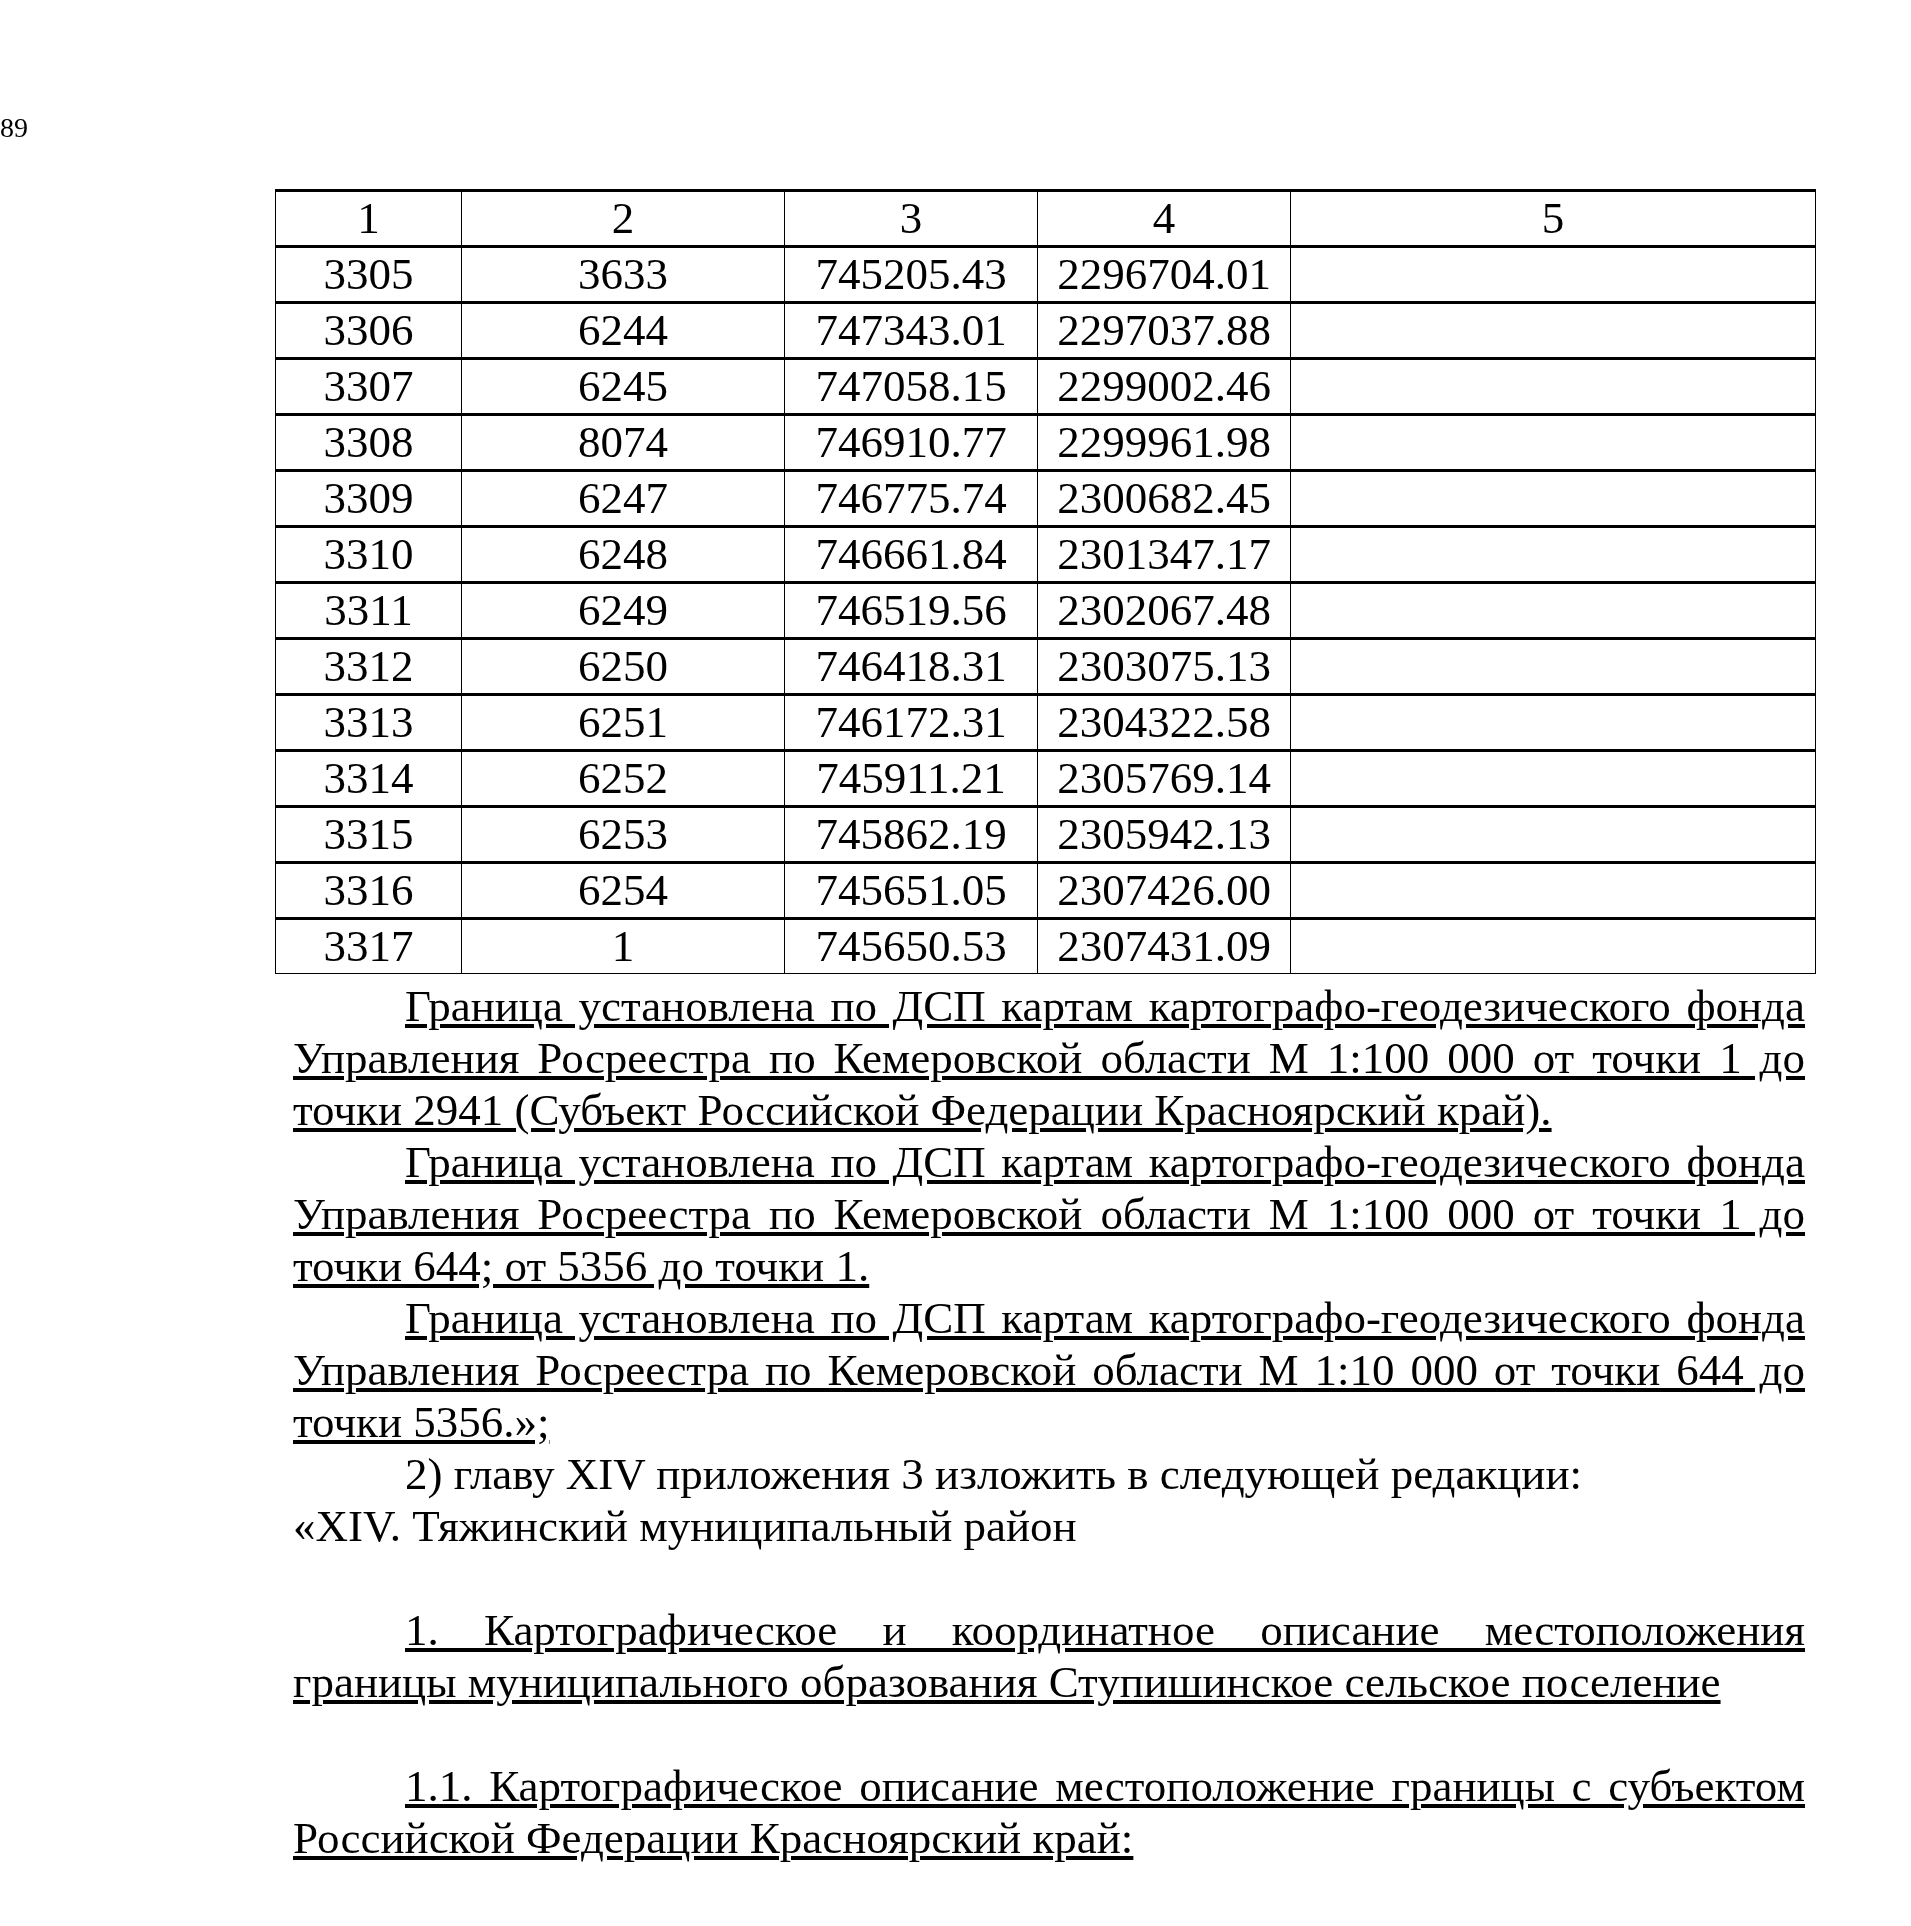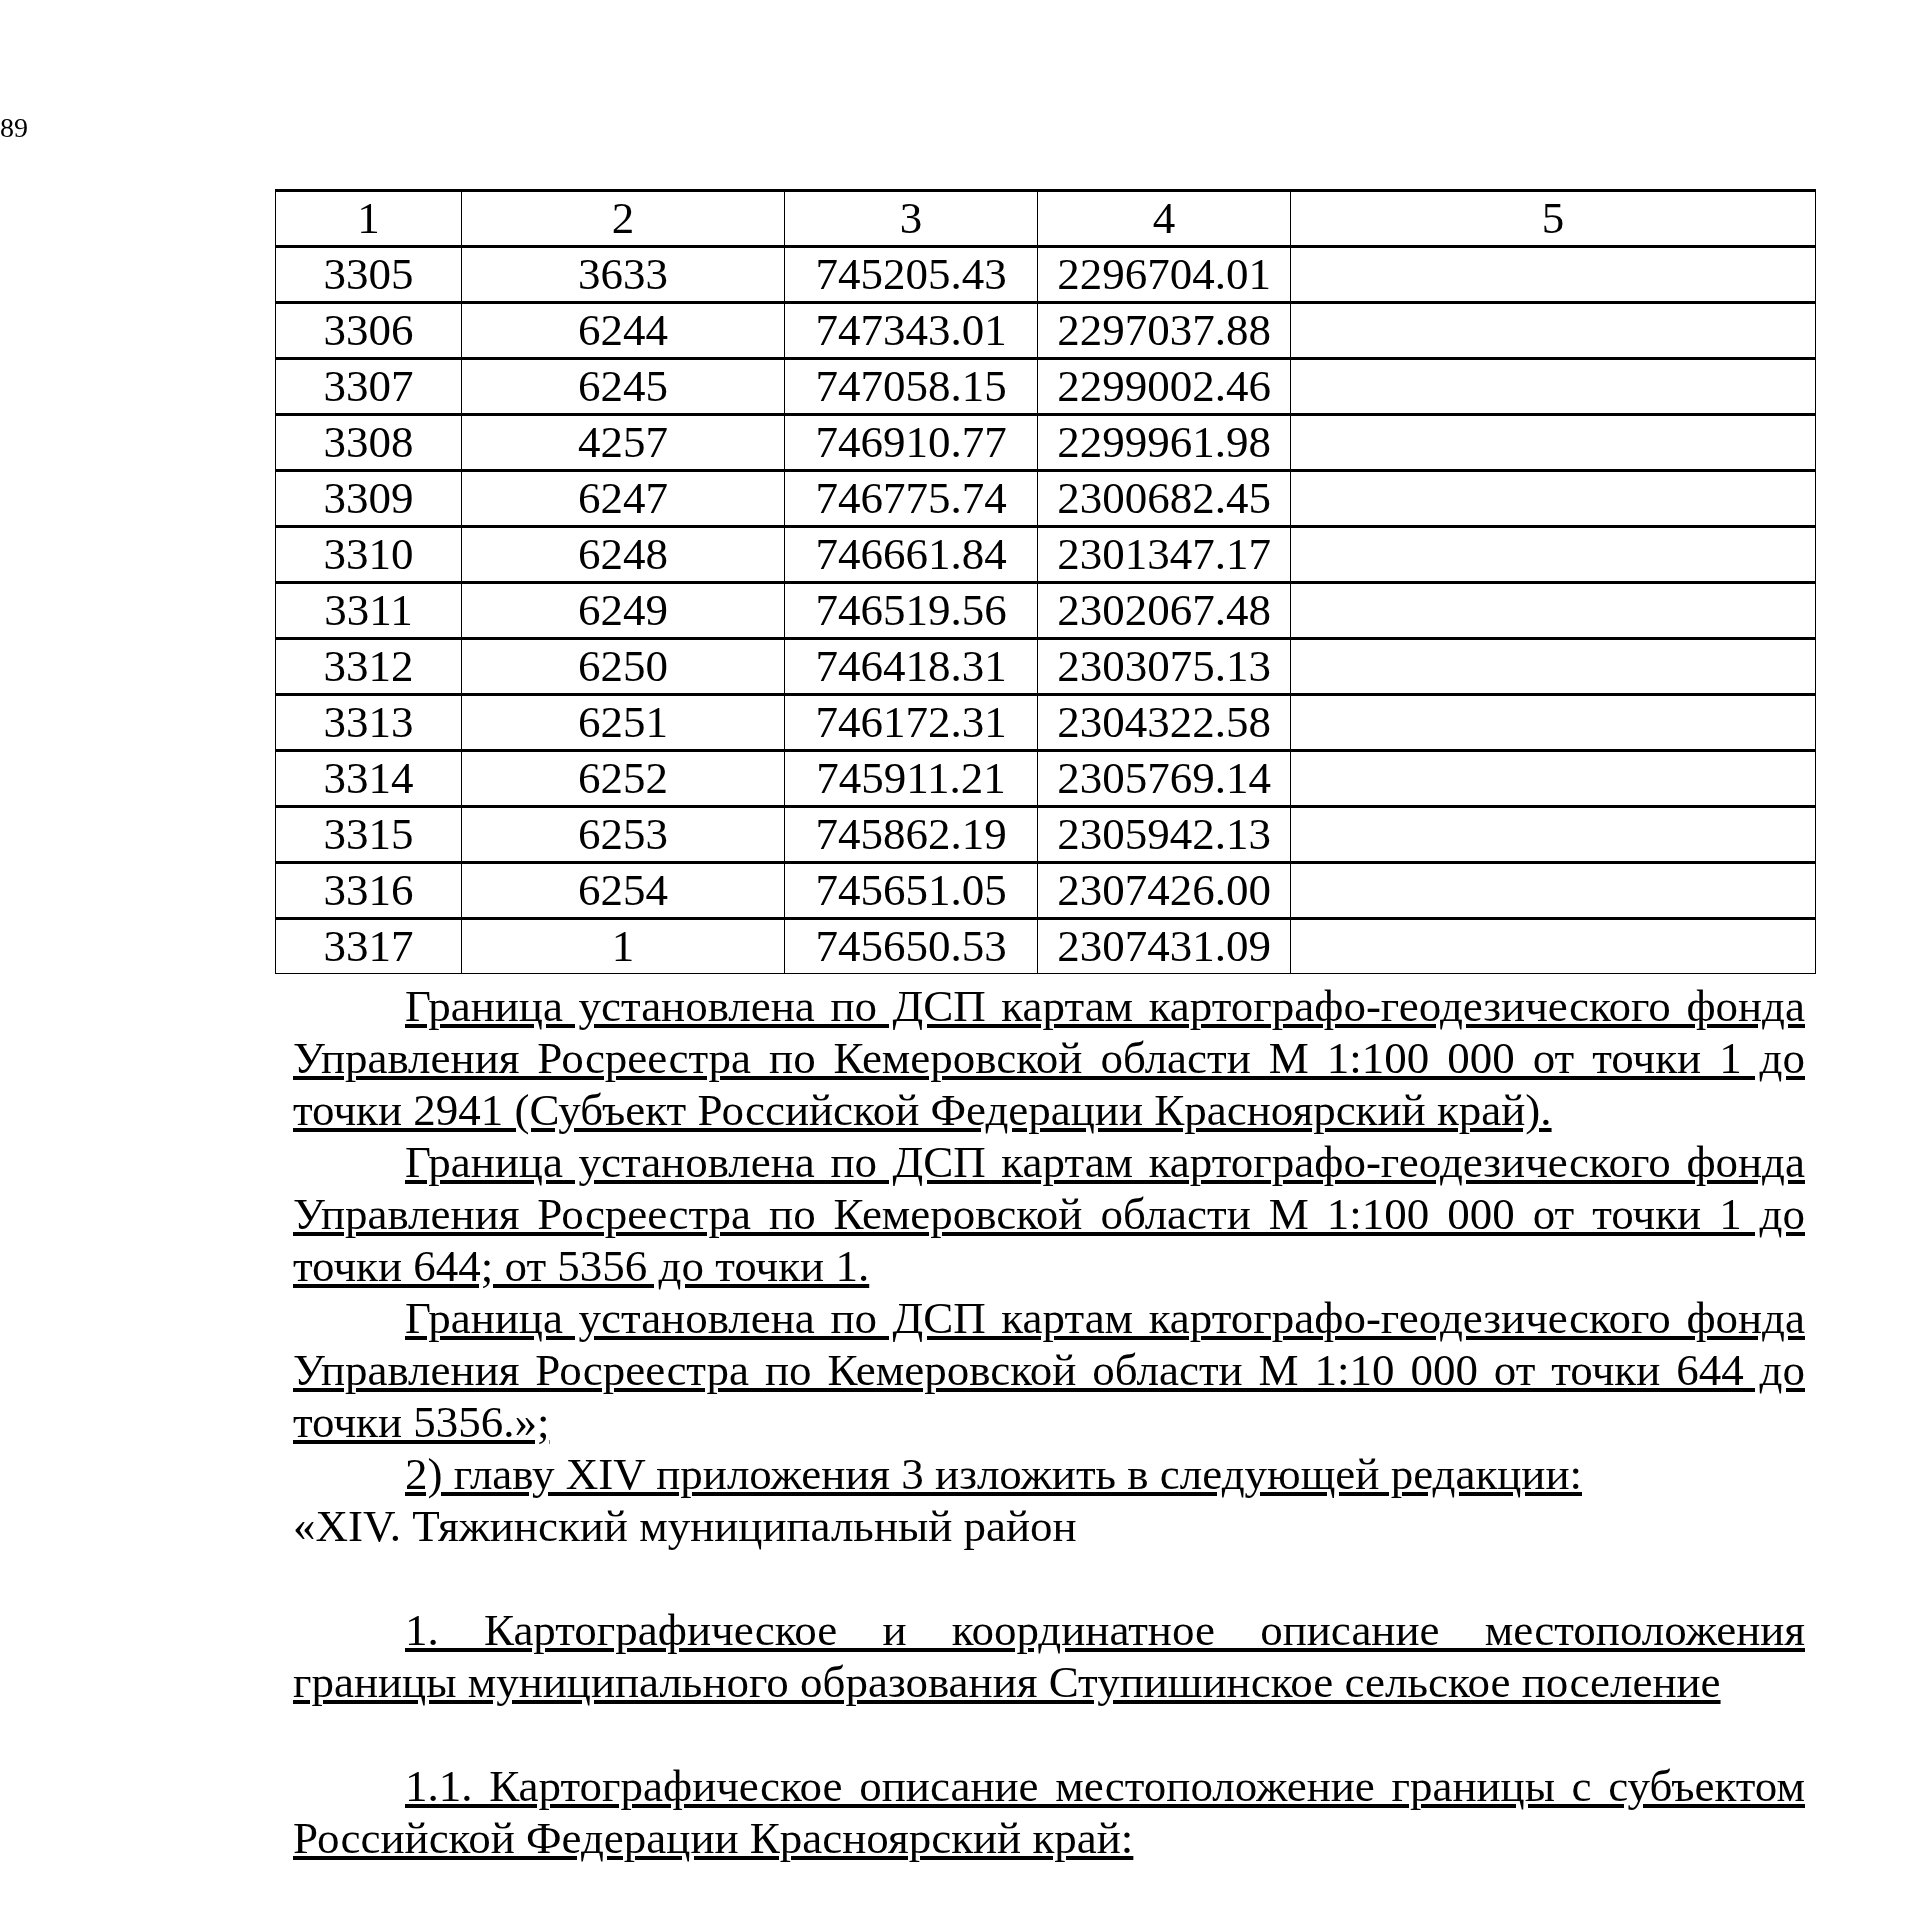--- a/index.html
+++ b/index.html
@@ -8,21 +8,21 @@
   .page-number { position:absolute; top:112px; left:0; width:100%; font-size:28px; }
   table.coords { position:absolute; left:275px; top:189px; width:1541px; border-collapse:collapse; font-size:45px; }
   table.coords td { border:1.2px solid #000; text-align:center; height:53px; padding:0; line-height:53px; }
   table.coords tr { border-top:3.5px solid #000; }
   .col1 { width:185px; } .col2 { width:322px; } .col3 { width:252px; } .col4 { width:252px; }
   .body-text { position:absolute; left:293px; width:1512px; font-size:45px; line-height:52px; text-align:justify; }
   .p { margin:0; }
   .indent { text-indent:112px;text-decoration:underline; }
   .gap { height:52px; }
   .centered { }
-  .list { padding-left:112px;text-decoration:underline; }
+  .list { padding-left:112px; }
 </style>
 </head>
 <body>
 
 <div class="page-number">89</div>
 
 <table class="coords">
   <tbody id="tbody">
     <tr>
       <td class="col1">1</td>
@@ -47,21 +47,21 @@
       </tr>
       <tr>
         <td>3307</td>
         <td>6245</td>
         <td>747058.15</td>
         <td>2299002.46</td>
         <td></td>
       </tr>
       <tr>
         <td>3308</td>
-        <td>4257</td>
+        <td>8074</td>
         <td>746910.77</td>
         <td>2299961.98</td>
         <td></td>
       </tr>
       <tr>
         <td>3309</td>
         <td>6247</td>
         <td>746775.74</td>
         <td>2300682.45</td>
         <td></td>

